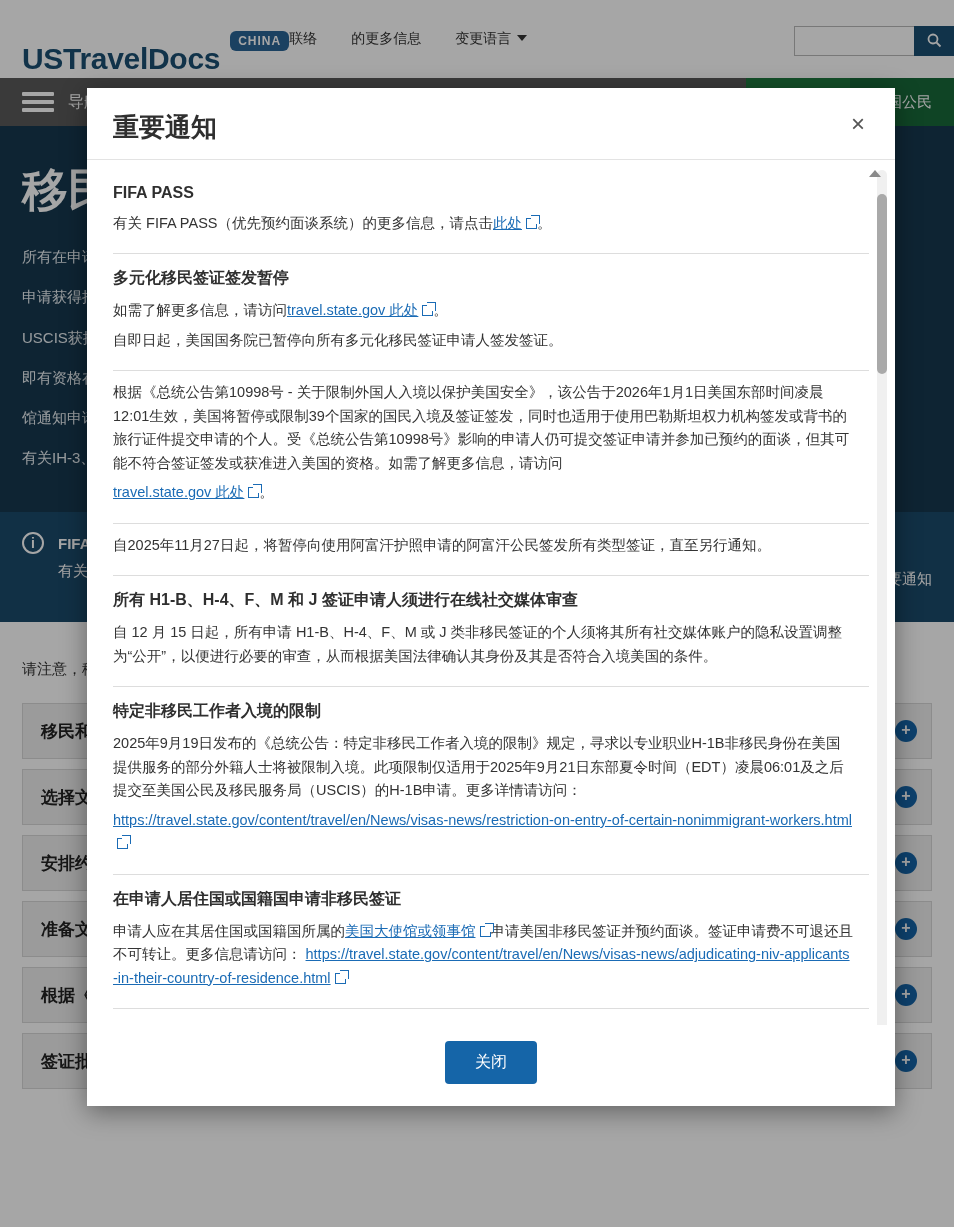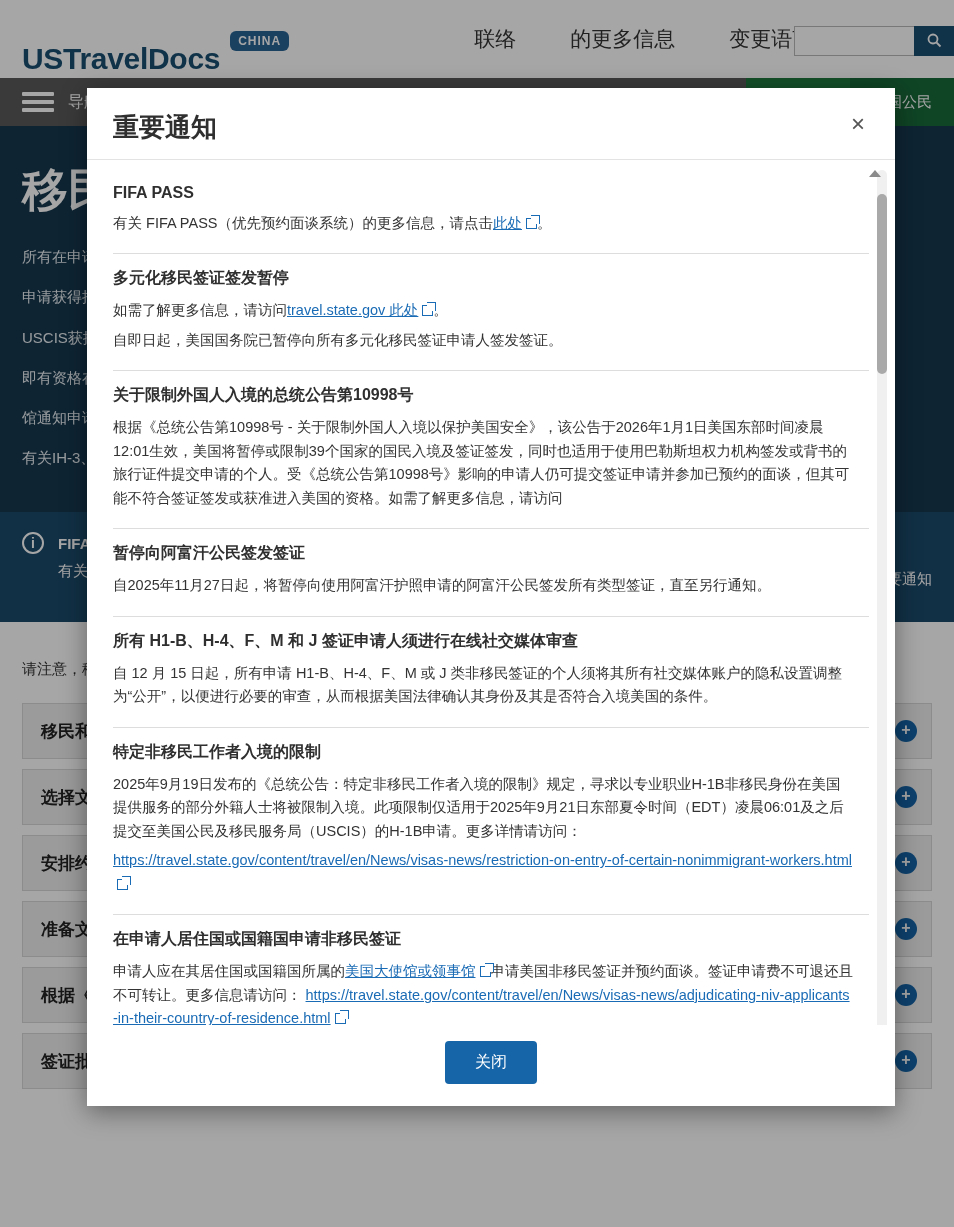--- a/index.html
+++ b/index.html
@@ -41,23 +41,22 @@
     font-weight: bold;
     letter-spacing: 1px;
     padding: 3px 8px;
     border-radius: 6px;
     position: relative;
     top: 2px;
   }
   .top-nav {
     display: flex;
     align-items: center;
-    gap: 54px;
-    margin-left: 185px;
-    font-size: 21px;
+    gap: 34px;
+    font-size: 14px;
     color: #333;
   }
   .top-nav a { color: #333; text-decoration: none; white-space: nowrap; }
   .caret-down {
     display: inline-block;
     width: 0; height: 0;
     border-left: 5px solid transparent;
     border-right: 5px solid transparent;
     border-top: 6px solid #333;
     margin-left: 6px;
@@ -414,26 +413,25 @@
         <p><span>有关 FIFA PASS（优先预约面谈系统）的更多信息，请点击</span><a class="lnk" href="#">此处</a><span class="ext"></span><span>。</span></p>
       </div>
 
       <div class="sec">
         <h3>多元化移民签证签发暂停</h3>
         <p><span>如需了解更多信息，请访问</span><a class="lnk" href="#">travel.state.gov 此处</a><span class="ext"></span><span>。</span></p>
         <p>自即日起，美国国务院已暂停向所有多元化移民签证申请人签发签证。</p>
       </div>
 
       <div class="sec">
-        <h3>关于限制外国人入境的总统公告第10998号</h3>
         <p>根据《总统公告第10998号 - 关于限制外国人入境以保护美国安全》，该公告于2026年1月1日美国东部时间凌晨12:01生效，美国将暂停或限制39个国家的国民入境及签证签发，同时也适用于使用巴勒斯坦权力机构签发或背书的旅行证件提交申请的个人。受《总统公告第10998号》影响的申请人仍可提交签证申请并参加已预约的面谈，但其可能不符合签证签发或获准进入美国的资格。如需了解更多信息，请访问</p>
-      </div>
-
-      <div class="sec">
-        <h3>暂停向阿富汗公民签发签证</h3>
+        <p><a class="lnk" href="#">travel.state.gov 此处</a><span class="ext"></span><span>。</span></p>
+      </div>
+
+      <div class="sec">
         <p>自2025年11月27日起，将暂停向使用阿富汗护照申请的阿富汗公民签发所有类型签证，直至另行通知。</p>
       </div>
 
       <div class="sec">
         <h3>所有 H1-B、H-4、F、M 和 J 签证申请人须进行在线社交媒体审查</h3>
         <p>自 12 月 15 日起，所有申请 H1-B、H-4、F、M 或 J 类非移民签证的个人须将其所有社交媒体账户的隐私设置调整为“公开”，以便进行必要的审查，从而根据美国法律确认其身份及其是否符合入境美国的条件。</p>
       </div>
 
       <div class="sec">
         <h3>特定非移民工作者入境的限制</h3>

